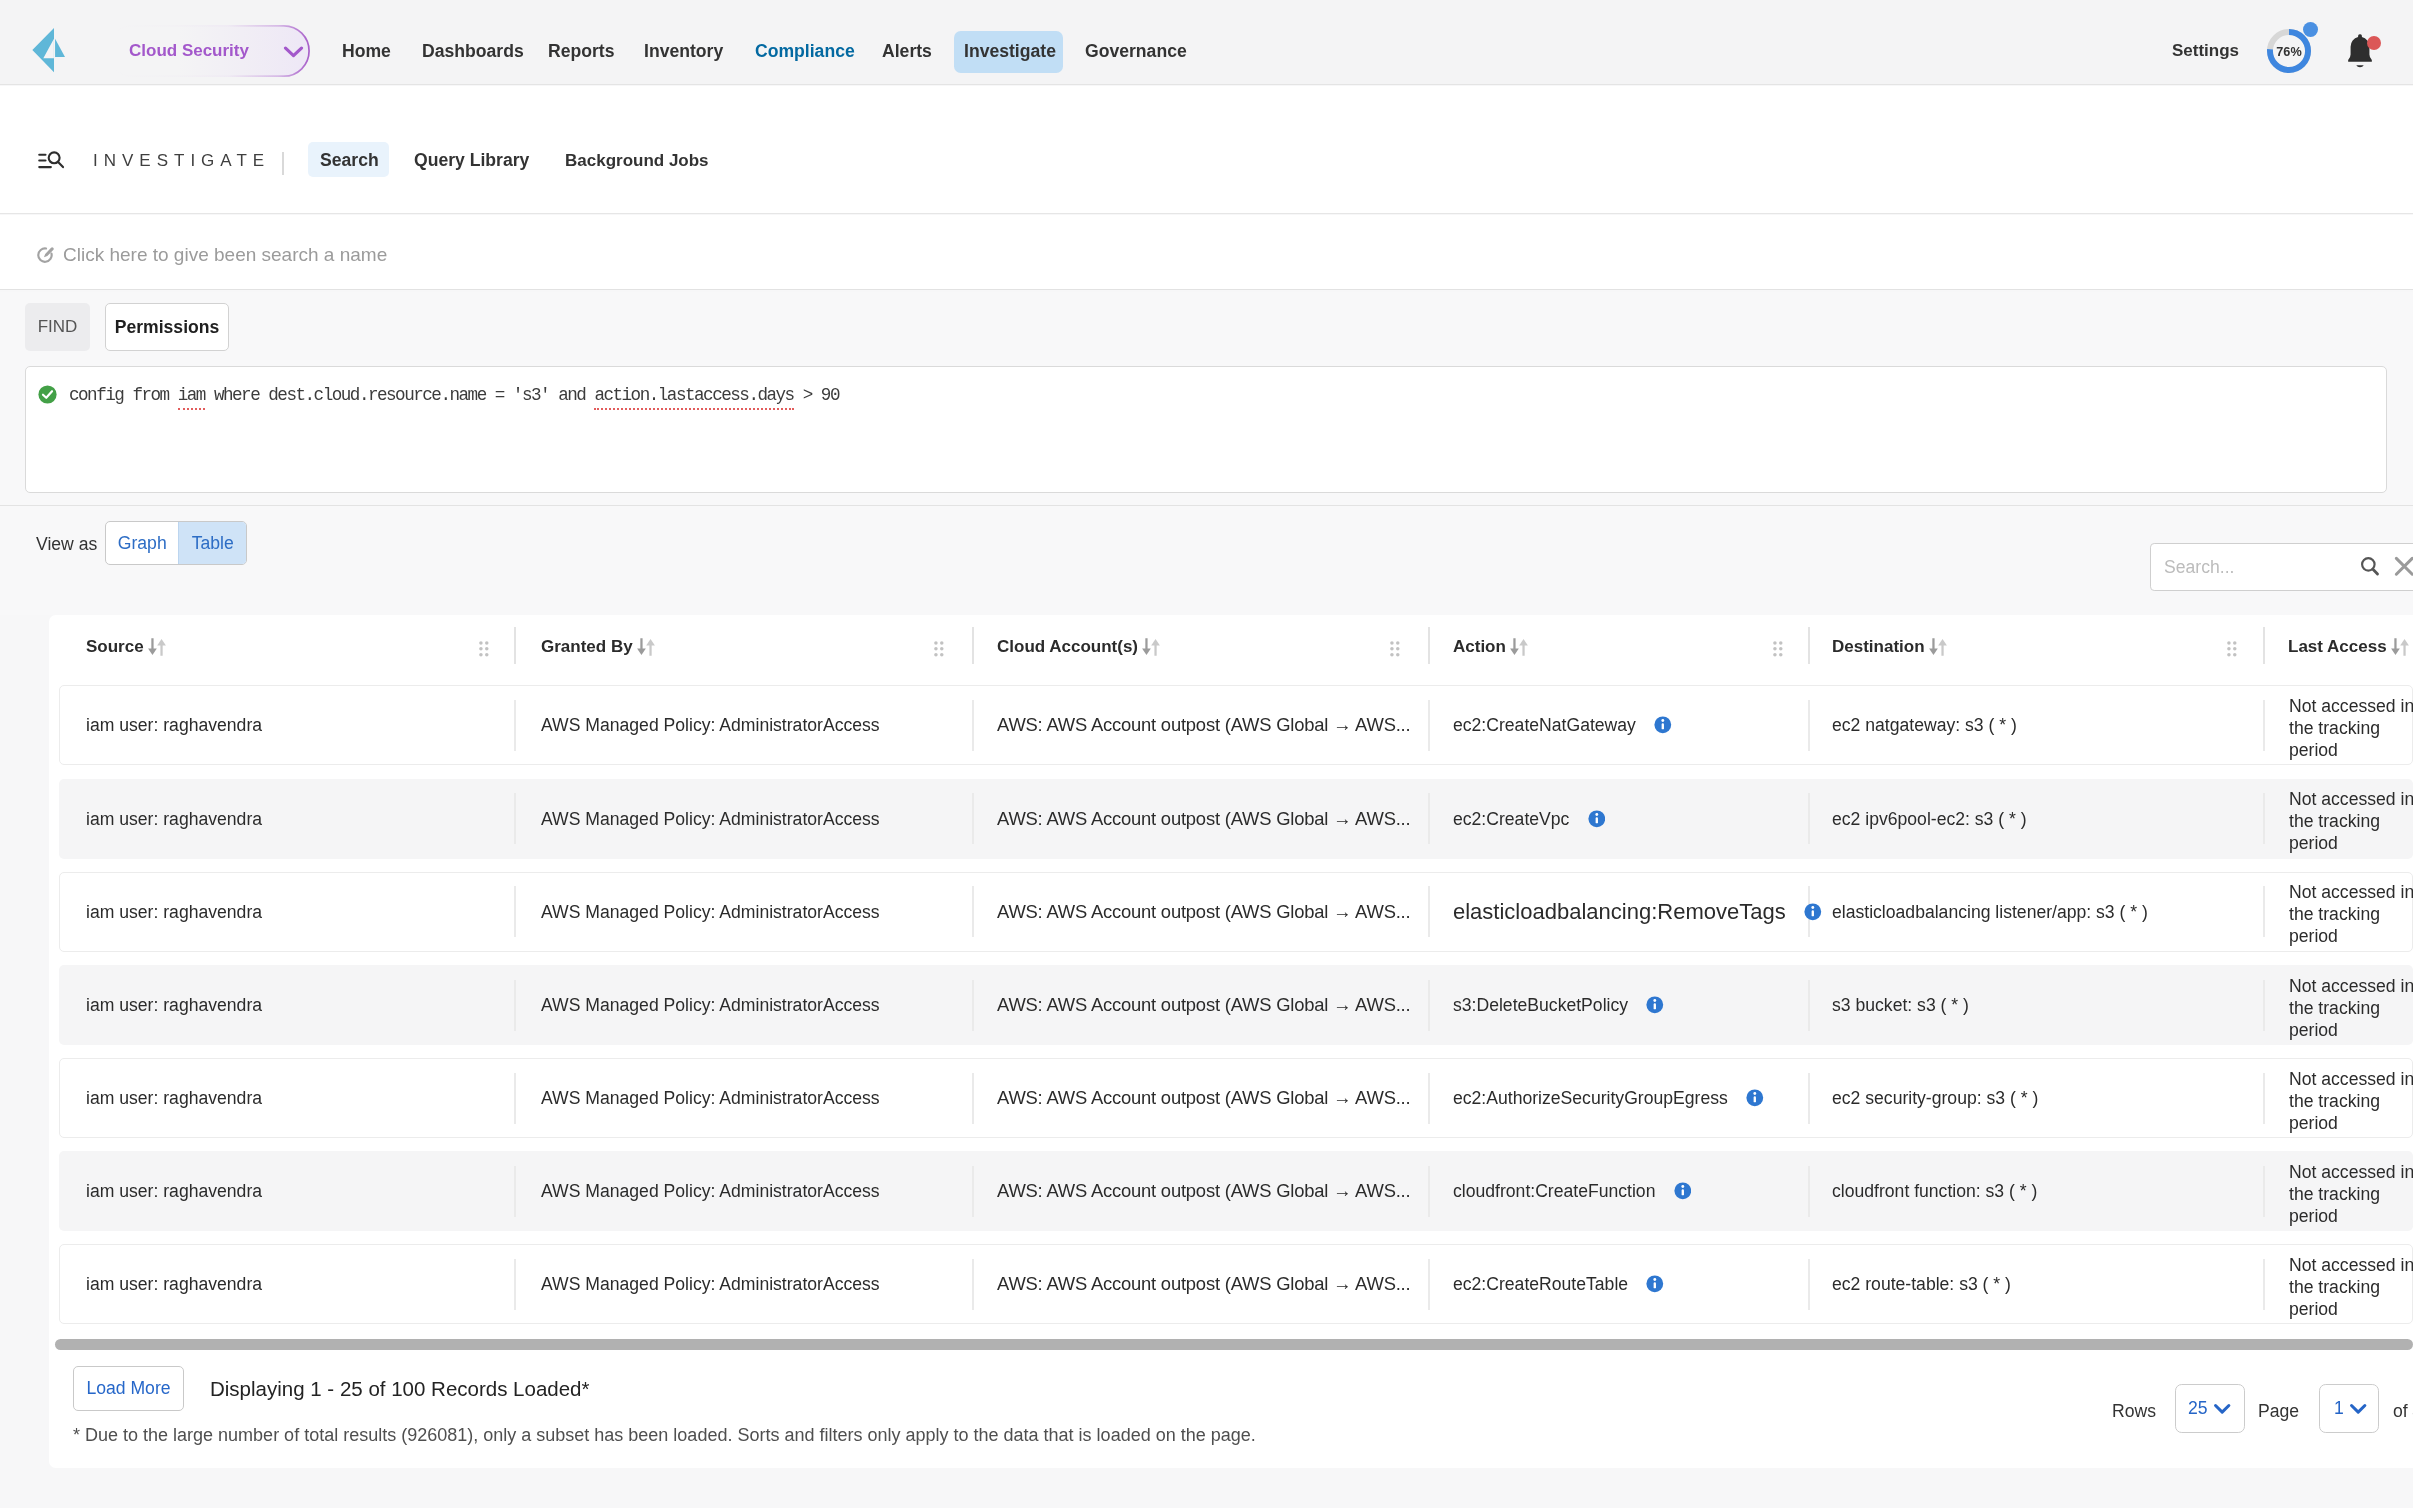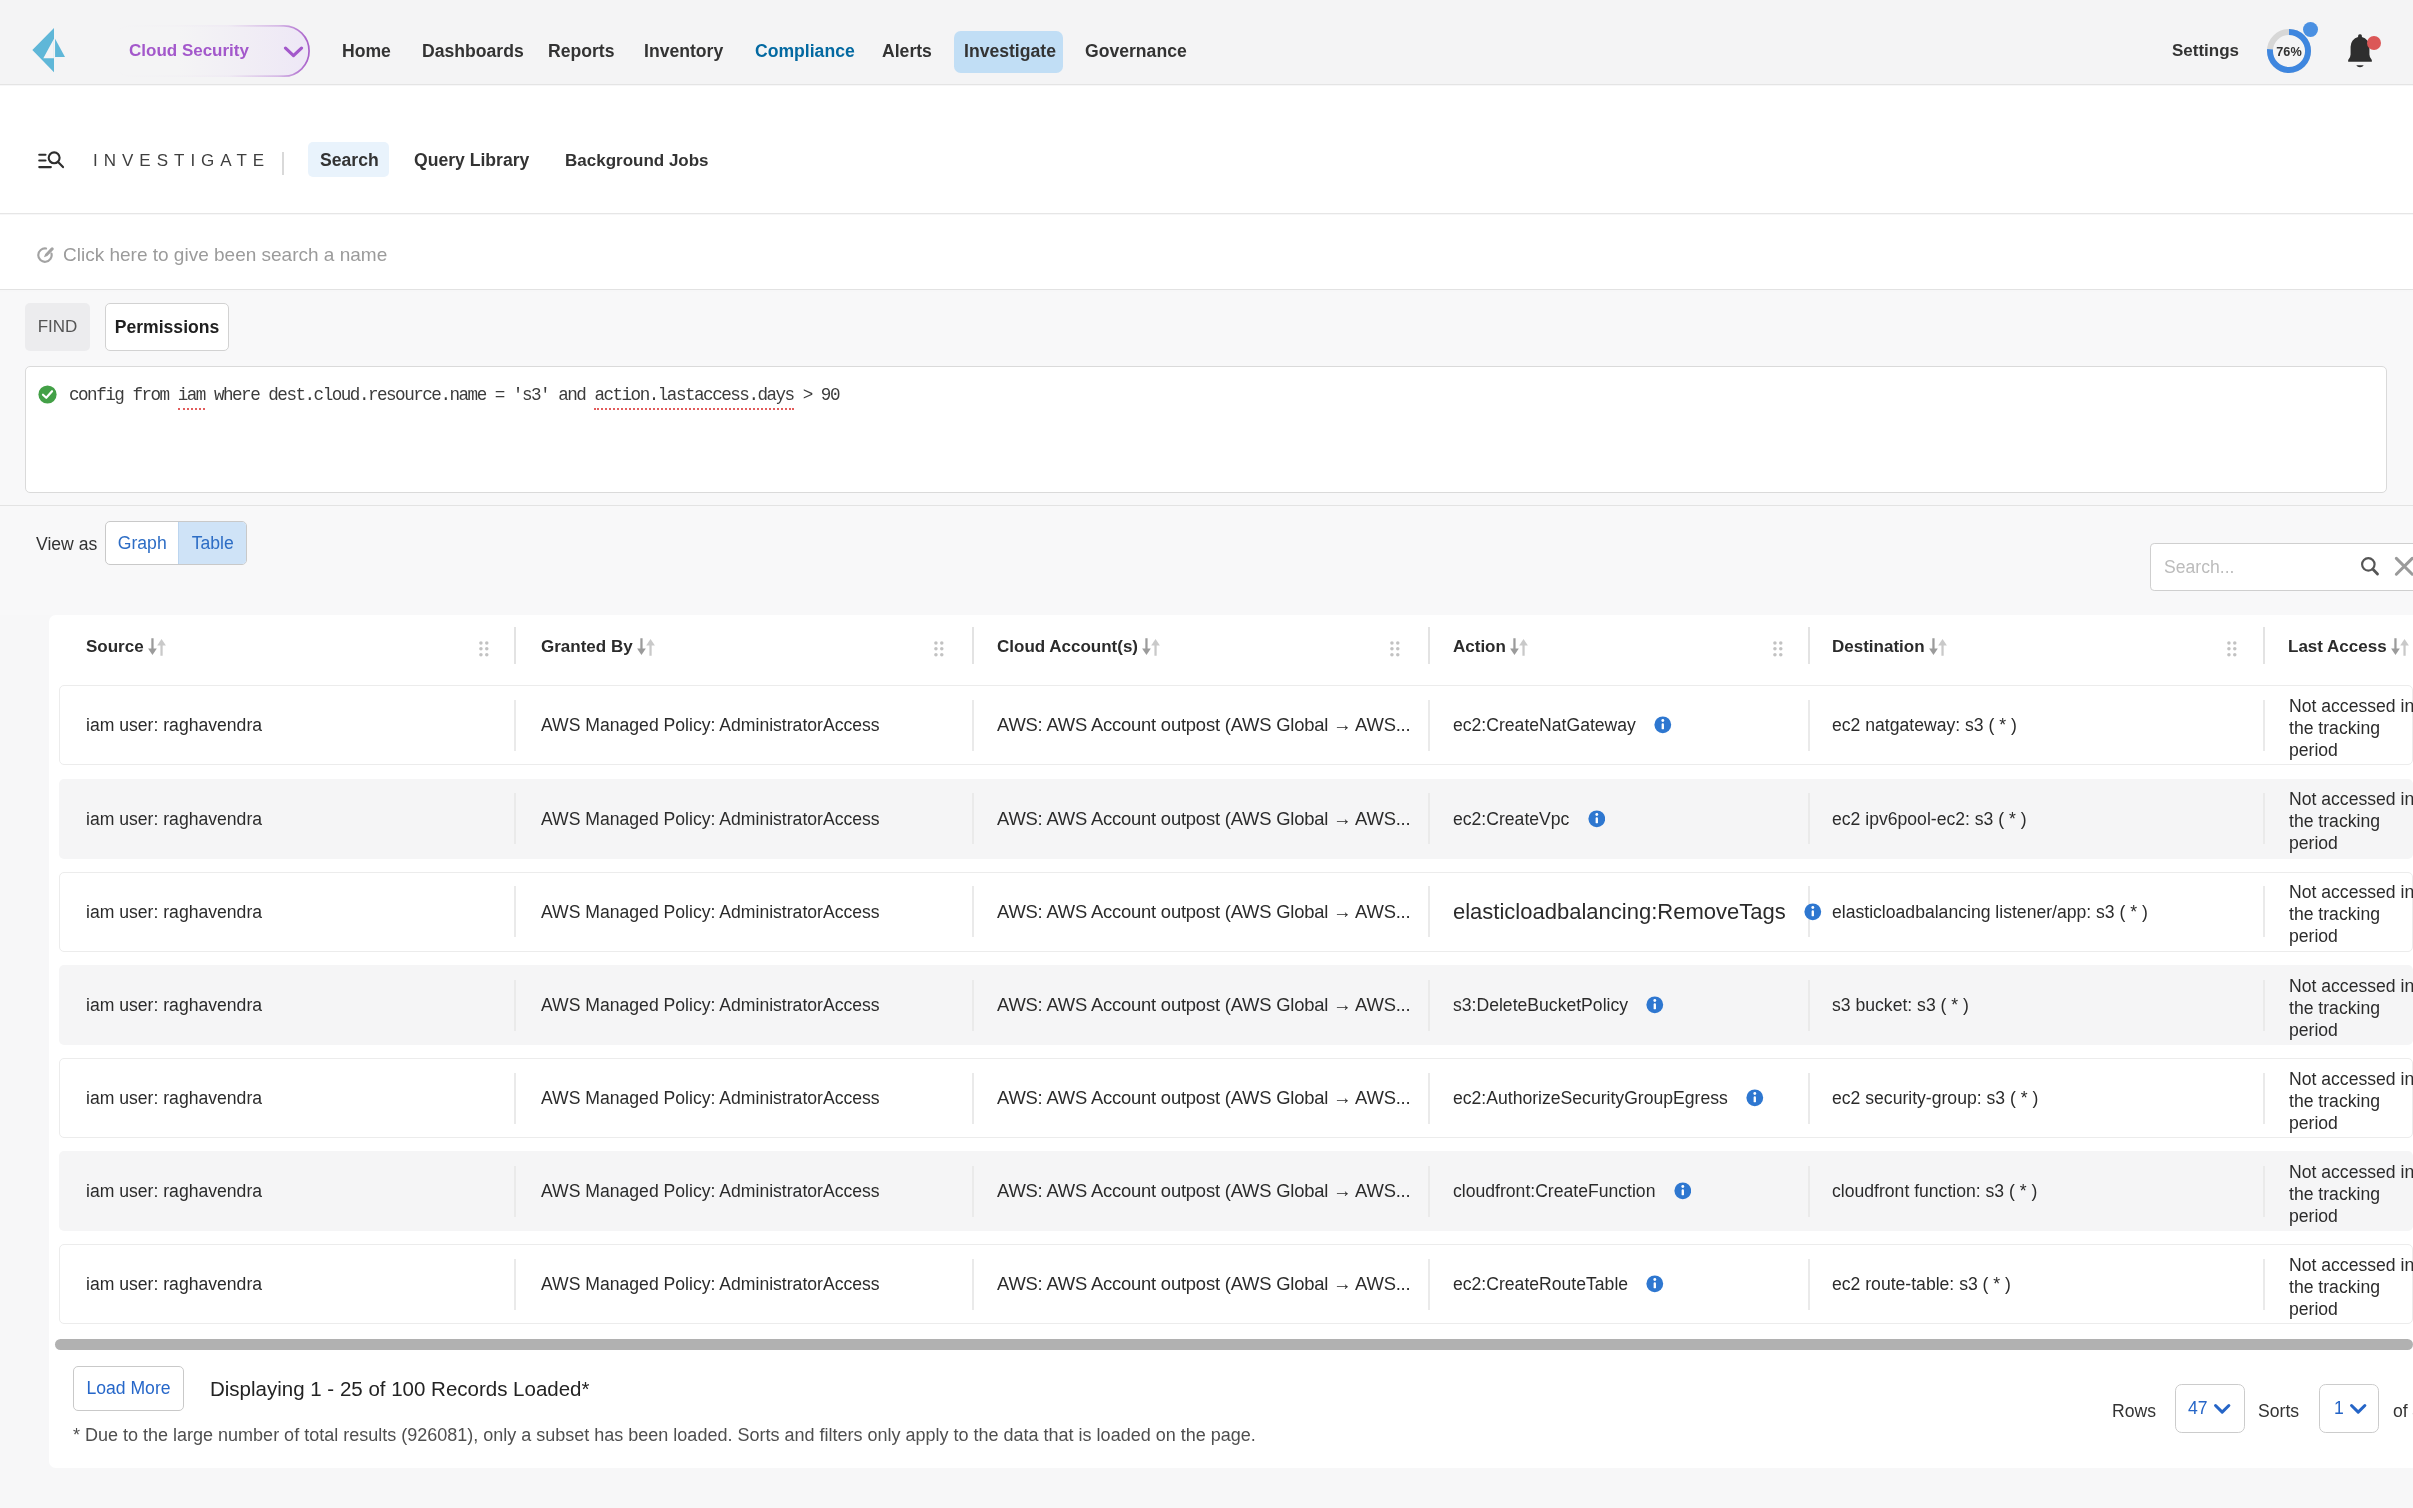--- a/index.html
+++ b/index.html
@@ -347,24 +347,24 @@
   </div>
 
 <div class="abs" style="left:55px;top:1339px;width:2358px;height:11px;background:#b1b1b1;border-radius:5.9px;"></div>
 
 <div class="abs vc" style="left:73px;top:1366px;width:111px;height:45px;border:1.7px solid #c9c9c9;border-radius:5px;justify-content:center;font-size:17.6px;color:#2667c9;background:#fff;">Load More</div>
 <div class="abs vc" style="left:210px;top:1366px;height:45px;font-size:20.5px;color:#232323;">Displaying 1 - 25 of 100 Records Loaded*</div>
 <div class="abs" style="left:73px;top:1425px;font-size:18px;color:#4f4f4f;">* Due to the large number of total results (926081), only a subset has been loaded. Sorts and filters only apply to the data that is loaded on the page.</div>
 
 <div class="abs vc" style="left:2112px;top:1387px;height:49px;font-size:17.6px;color:#333;">Rows</div>
 <div class="abs" style="left:2175px;top:1384px;width:70px;height:49px;border:1.7px solid #ccc;border-radius:6.7px;background:#fff;"></div>
-<div class="abs vc" style="left:2188px;top:1384px;height:49px;font-size:17.6px;color:#2565c7;">47</div>
+<div class="abs vc" style="left:2188px;top:1384px;height:49px;font-size:17.6px;color:#2565c7;">25</div>
 <svg class="abs" style="left:2213px;top:1403px;" width="18.4" height="11.7" viewBox="0 0 22 14">
     <path d="M3 3 L11 11 L19 3" fill="none" stroke="#2565c7" stroke-width="3.6" stroke-linecap="round" stroke-linejoin="round"></path>
   </svg>
-<div class="abs vc" style="left:2258px;top:1387px;height:49px;font-size:17.6px;color:#333;">Sorts</div>
+<div class="abs vc" style="left:2258px;top:1387px;height:49px;font-size:17.6px;color:#333;">Page</div>
 <div class="abs" style="left:2319px;top:1384px;width:60px;height:49px;border:1.7px solid #ccc;border-radius:6.7px;background:#fff;"></div>
 <div class="abs vc" style="left:2334px;top:1384px;height:49px;font-size:17.6px;color:#2565c7;">1</div>
 <svg class="abs" style="left:2349px;top:1403px;" width="18.4" height="11.7" viewBox="0 0 22 14">
     <path d="M3 3 L11 11 L19 3" fill="none" stroke="#2565c7" stroke-width="3.6" stroke-linecap="round" stroke-linejoin="round"></path>
   </svg>
 <div class="abs vc" style="left:2393px;top:1387px;height:49px;font-size:17.6px;color:#333;white-space:nowrap;">of 4</div>
 
 
 </body></html>

